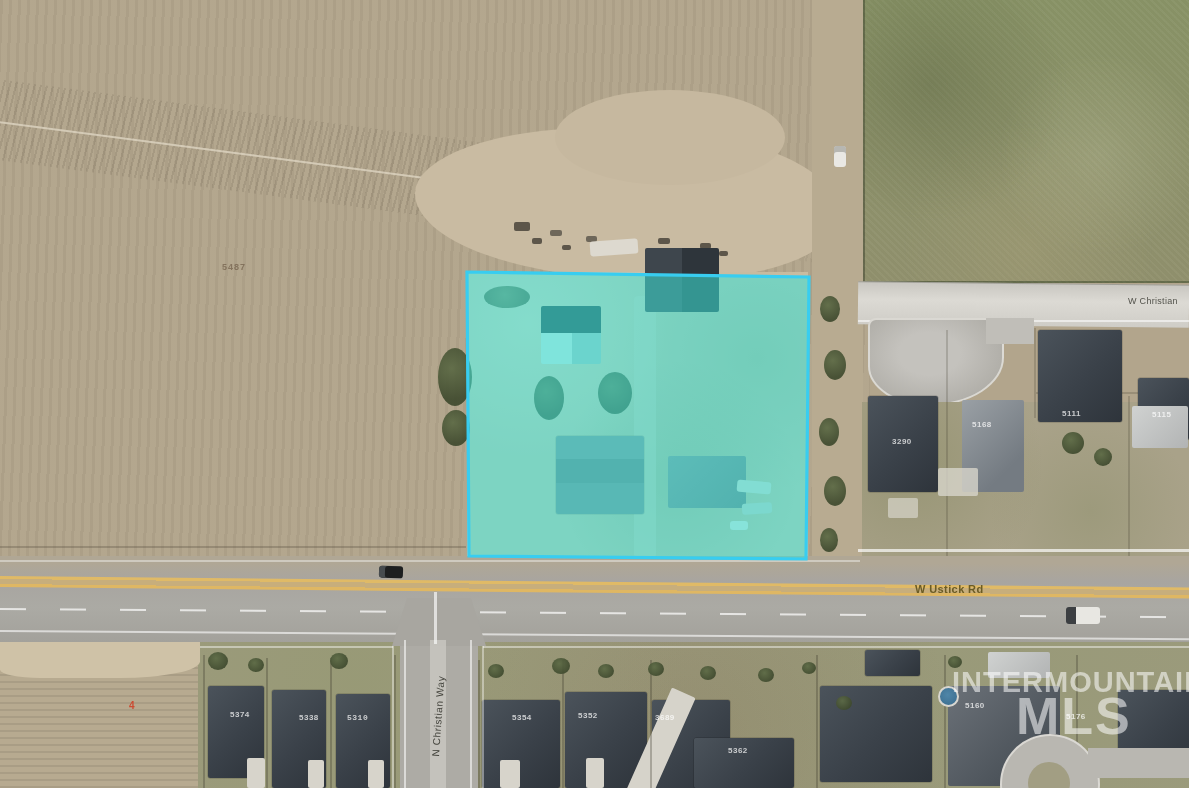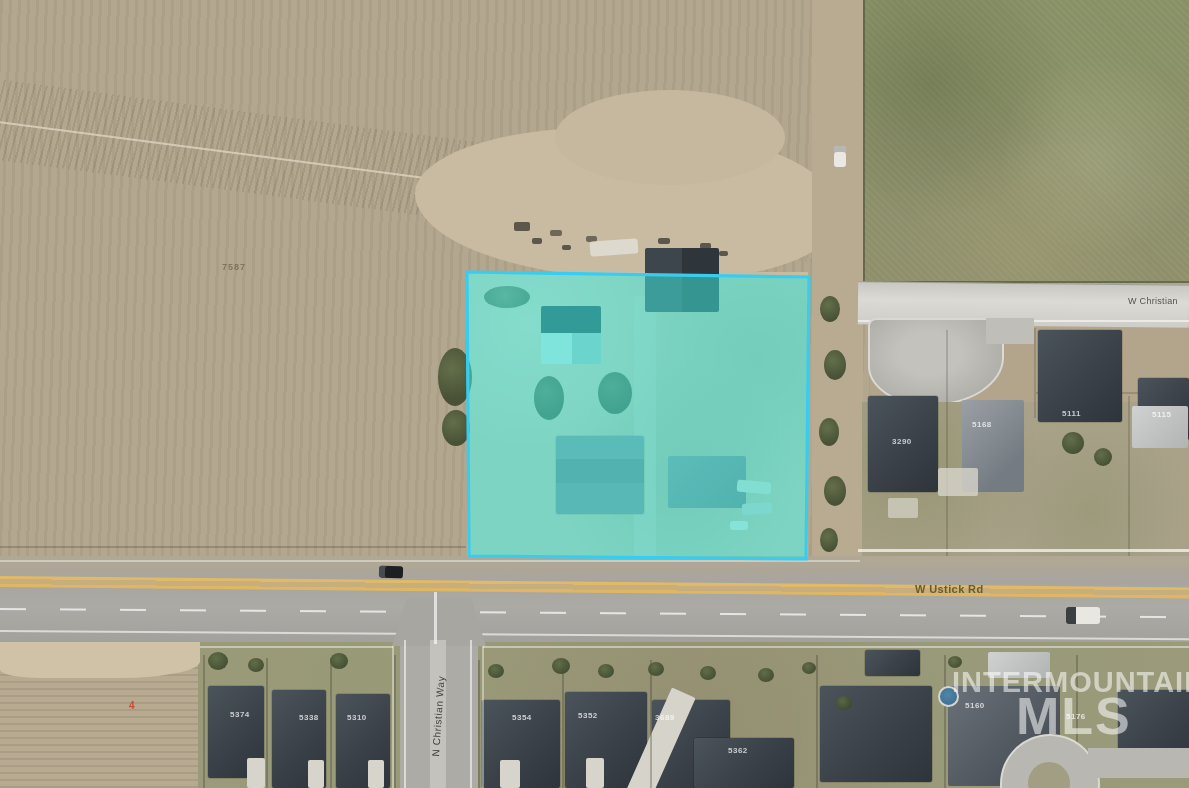--- a/index.html
+++ b/index.html
@@ -245,29 +245,29 @@
   <div class="tree" style="left:488px;top:664px;width:16px;height:14px;z-index:14;"></div>
   <div class="tree" style="left:552px;top:658px;width:18px;height:16px;z-index:14;"></div>
   <div class="tree" style="left:598px;top:664px;width:16px;height:14px;z-index:14;"></div>
   <div class="tree" style="left:648px;top:662px;width:16px;height:14px;z-index:14;"></div>
   <div class="tree" style="left:700px;top:666px;width:16px;height:14px;z-index:14;"></div>
   <div class="tree" style="left:758px;top:668px;width:16px;height:14px;z-index:14;"></div>
   <div class="tree" style="left:802px;top:662px;width:14px;height:12px;z-index:14;"></div>
   <div class="tree" style="left:836px;top:696px;width:16px;height:14px;z-index:14;"></div>
   <div class="tree" style="left:948px;top:656px;width:14px;height:12px;z-index:14;"></div>
 
-  <span class="lbl parcel-num" style="left:222px;top:262px;">7587</span>
+  <span class="lbl parcel-num" style="left:222px;top:262px;">5487</span>
 
   <span class="hnum" style="left:1062px;top:409px;">5111</span>
   <span class="hnum" style="left:1152px;top:410px;">5115</span>
   <span class="hnum" style="left:892px;top:437px;">3290</span>
   <span class="hnum" style="left:972px;top:420px;">5168</span>
   <span class="hnum" style="left:222px;top:710px;padding-left:8px;">5374</span>
   <span class="hnum" style="left:287px;top:713px;margin-left:12px;">5338</span>
-  <span class="hnum" style="left:347px;top:713px;">5310</span>
+  <span class="hnum" style="left:347px;top:713px;font-family:Liberation Mono, monospace;">5310</span>
   <span class="hnum" style="left:512px;top:713px;">5354</span>
   <span class="hnum" style="left:578px;top:711px;">5352</span>
   <span class="hnum" style="left:655px;top:713px;">3689</span>
   <span class="hnum" style="left:728px;top:746px;">5362</span>
   <span class="hnum" style="left:965px;top:701px;">5160</span>
   <span class="hnum" style="left:1066px;top:712px;">5176</span>
 
   <div class="wm" style="left:952px;top:668px;font-size:29px;letter-spacing:1px;">INTERMOUNTAIN</div>
   <div class="wm" style="left:1016px;top:690px;font-size:52px;letter-spacing:2px;">MLS</div>
 

